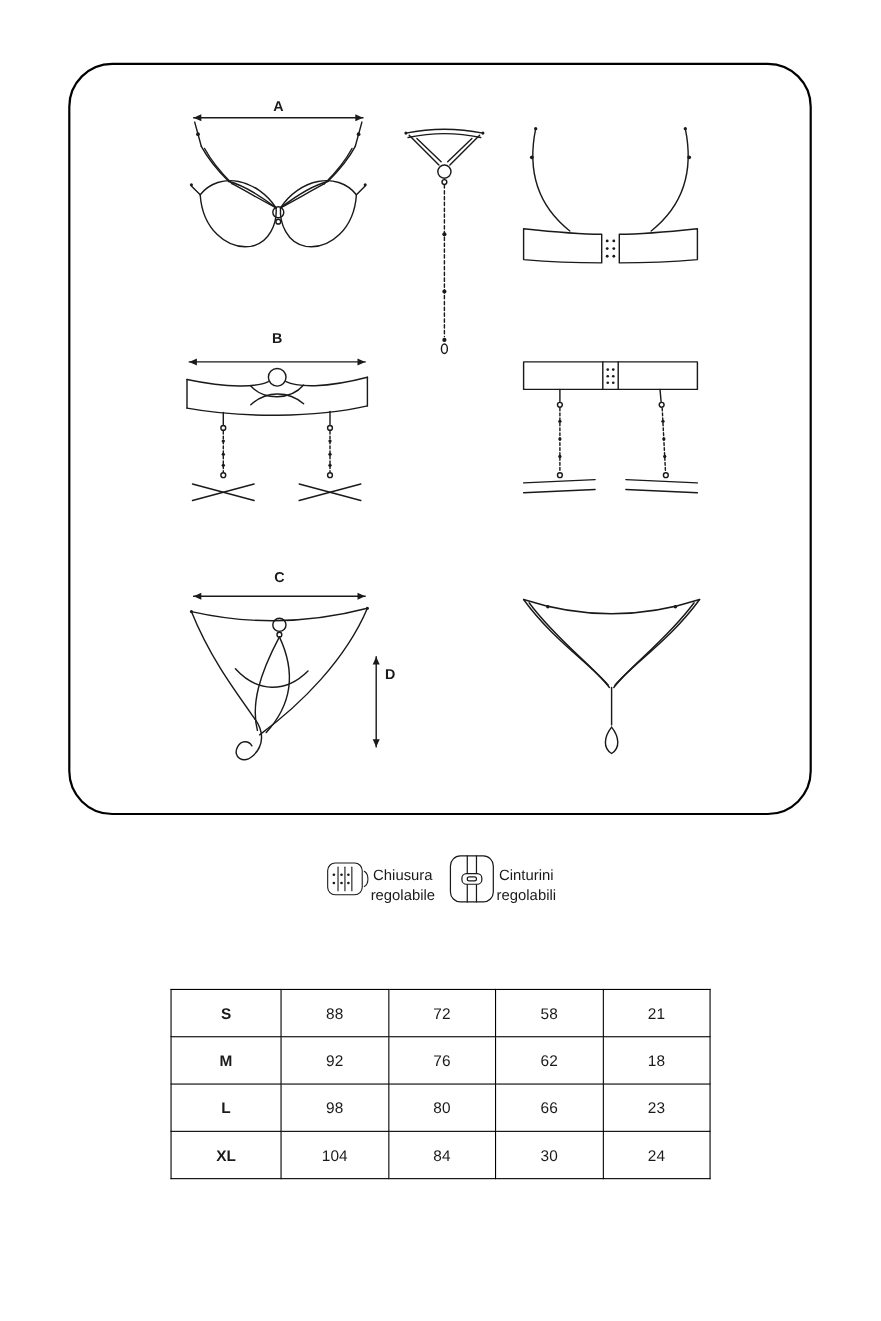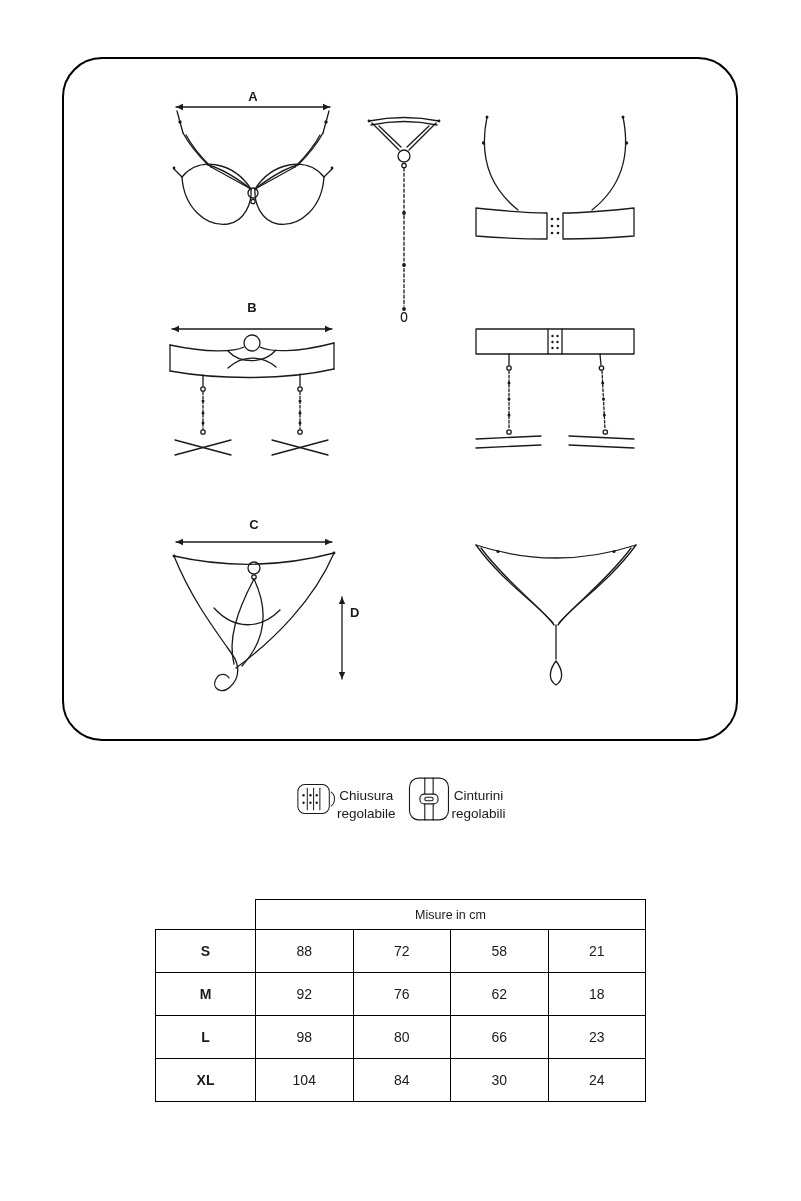--- a/index.html
+++ b/index.html
@@ -284,24 +284,20 @@
 
   <table class="size-table">
     <colgroup>
       <col class="col-taglia">
         <col class="col-val">
         <col class="col-val">
         <col class="col-val">
         <col class="col-val">
     </colgroup>
     <tbody>
-      <tr class="unit-row">
-        <td class="blank"></td>
-        <td colspan="4">Misure in cm</td>
-      </tr>
       <tr>
         <th>S</th>
         <td>88</td>
         <td>72</td>
         <td>58</td>
         <td>21</td>
       </tr>
       <tr>
         <th>M</th>
         <td>92</td>

